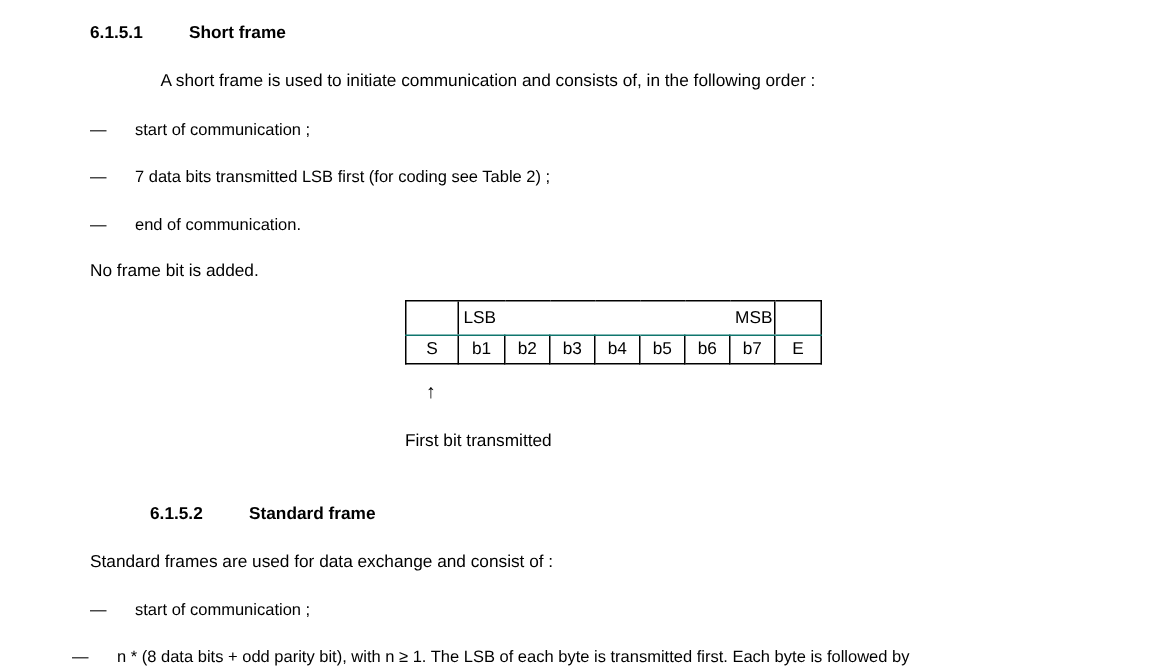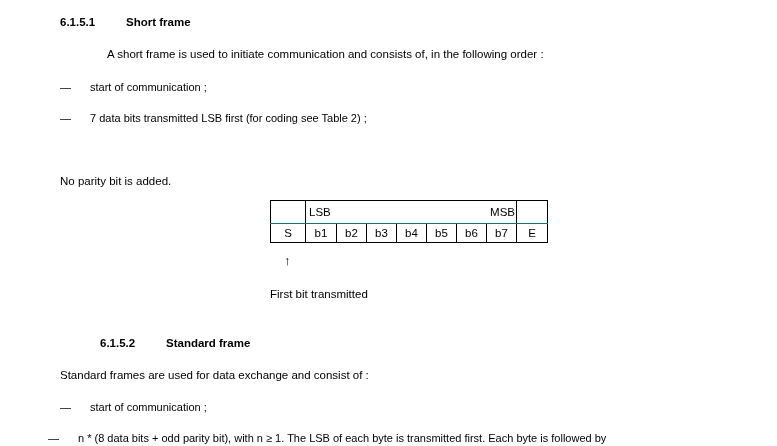--- a/index.html
+++ b/index.html
@@ -118,22 +118,25 @@
   <div class="para" style="left:60px; top:48px;margin-left:47px;">A short frame is used to initiate communication and consists of, in the following order :</div>
 
   <div class="dash-item" style="left:60px; top:81px;">
     <span class="dash">—</span><span>start of communication ;</span>
   </div>
 
   <div class="dash-item" style="left:60px; top:112px;">
     <span class="dash">—</span><span>7 data bits transmitted LSB first (for coding see Table 2) ;</span>
   </div>
 
+  <div class="dash-item" style="left:60px; top:144px;">
+    <span class="dash">—</span><span>end of communication.</span>
+  </div>
 
-  <div class="para" style="left:60px; top:175px;">No parity bit is added.</div>
+  <div class="para" style="left:60px; top:175px;">No frame bit is added.</div>
 
   <div class="frame-diagram">
     <table class="frame-table">
       <tbody>
           <tr class="row-label">
         <td class="cell-s" style="border-right:none;"></td>
         <td class="lsb-cell" colspan="4" style="border-left:1px solid #000; border-right:none;">LSB</td>
         <td class="msb-cell" colspan="3" style="border-left:none; border-right:none;">MSB</td>
         <td class="cell-e" style="border-left:1px solid #000;"></td>
       </tr>

